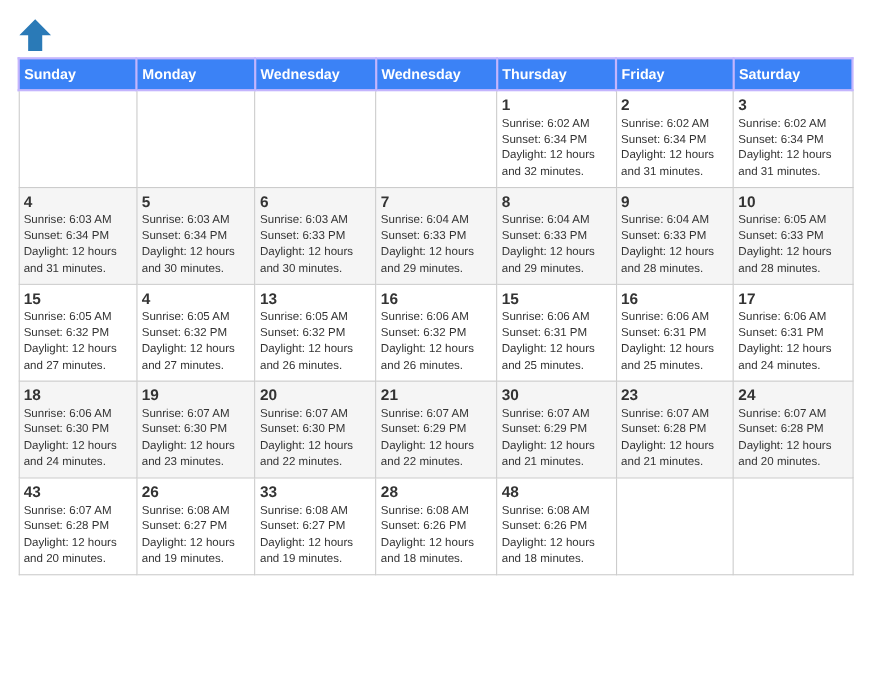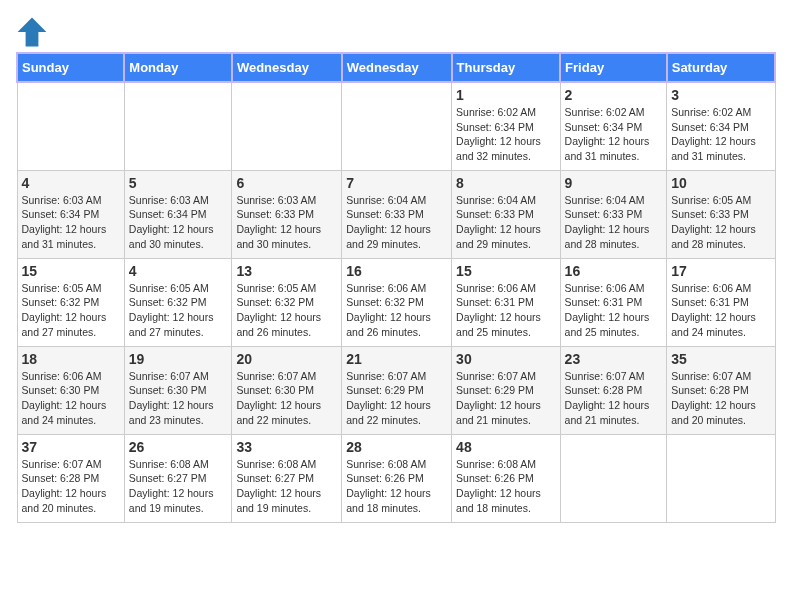--- a/index.html
+++ b/index.html
@@ -289,30 +289,30 @@
 and 21 minutes.</div>
         </td>
         <td>
           <span class="day-num">23</span>
           <div class="day-info" style="white-space: pre-line;">Sunrise: 6:07 AM
 Sunset: 6:28 PM
 Daylight: 12 hours
 and 21 minutes.</div>
         </td>
         <td>
-          <span class="day-num">35</span>
+          <span class="day-num">24</span>
           <div class="day-info" style="white-space: pre-line;">Sunrise: 6:07 AM
 Sunset: 6:28 PM
 Daylight: 12 hours
 and 20 minutes.</div>
         </td>
       </tr>
       <tr>
         <td>
-          <span class="day-num">37</span>
+          <span class="day-num">43</span>
           <div class="day-info" style="white-space: pre-line;">Sunrise: 6:07 AM
 Sunset: 6:28 PM
 Daylight: 12 hours
 and 20 minutes.</div>
         </td>
         <td>
           <span class="day-num">26</span>
           <div class="day-info" style="white-space: pre-line;">Sunrise: 6:08 AM
 Sunset: 6:27 PM
 Daylight: 12 hours

